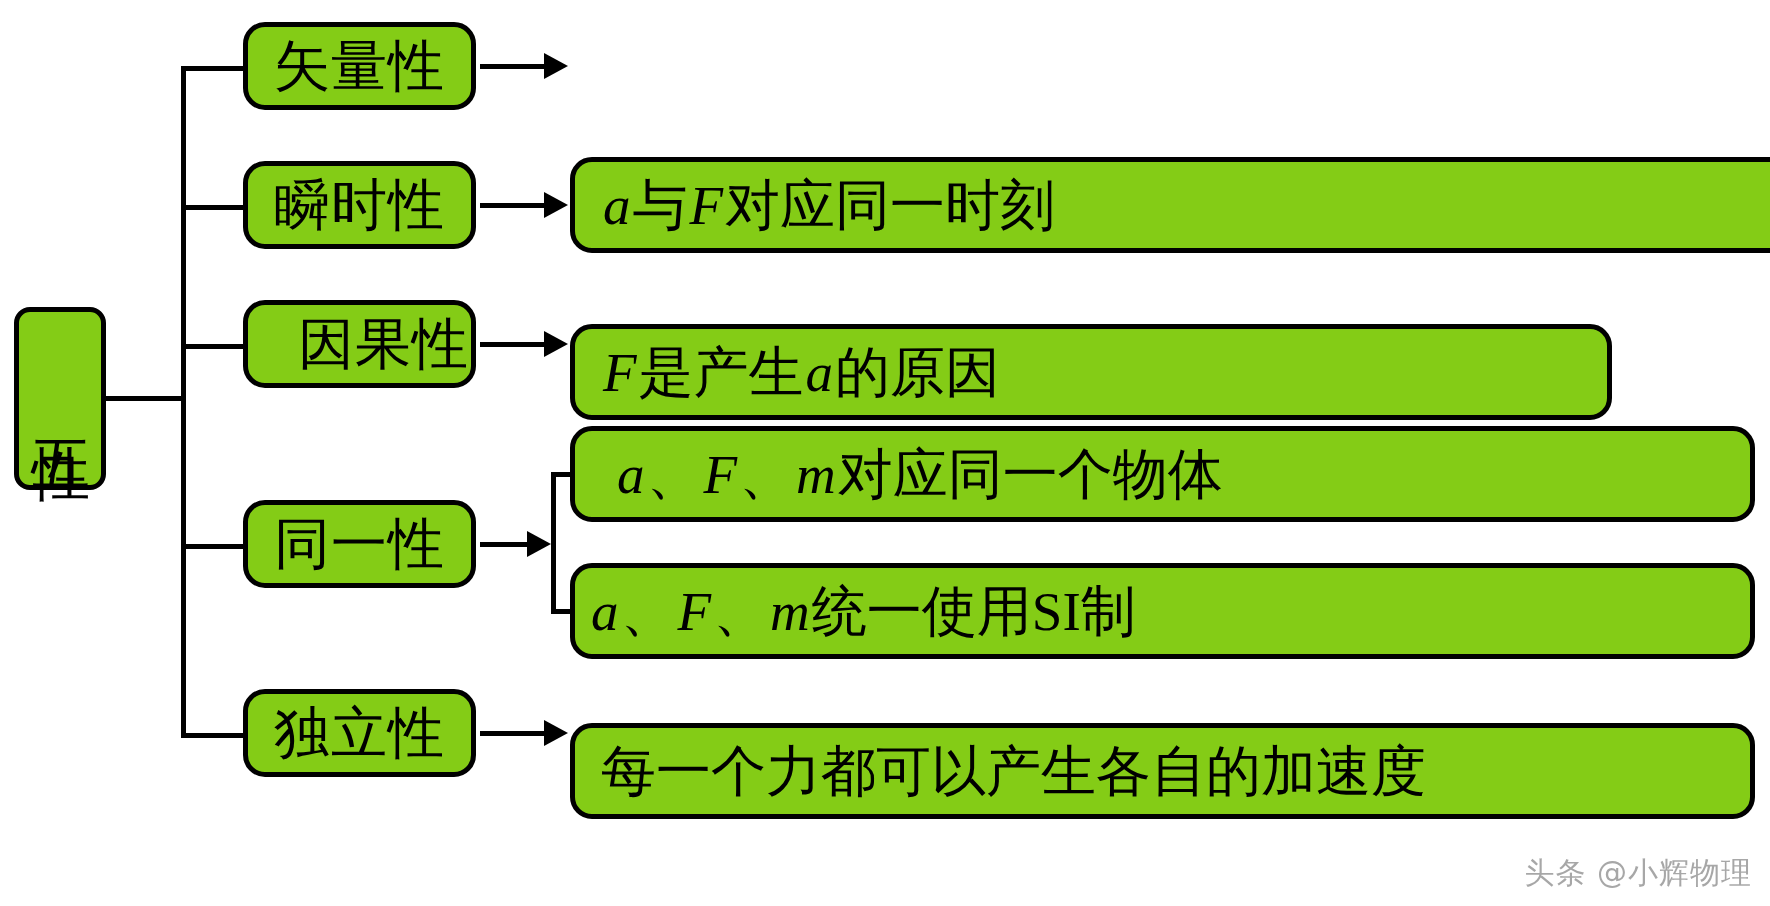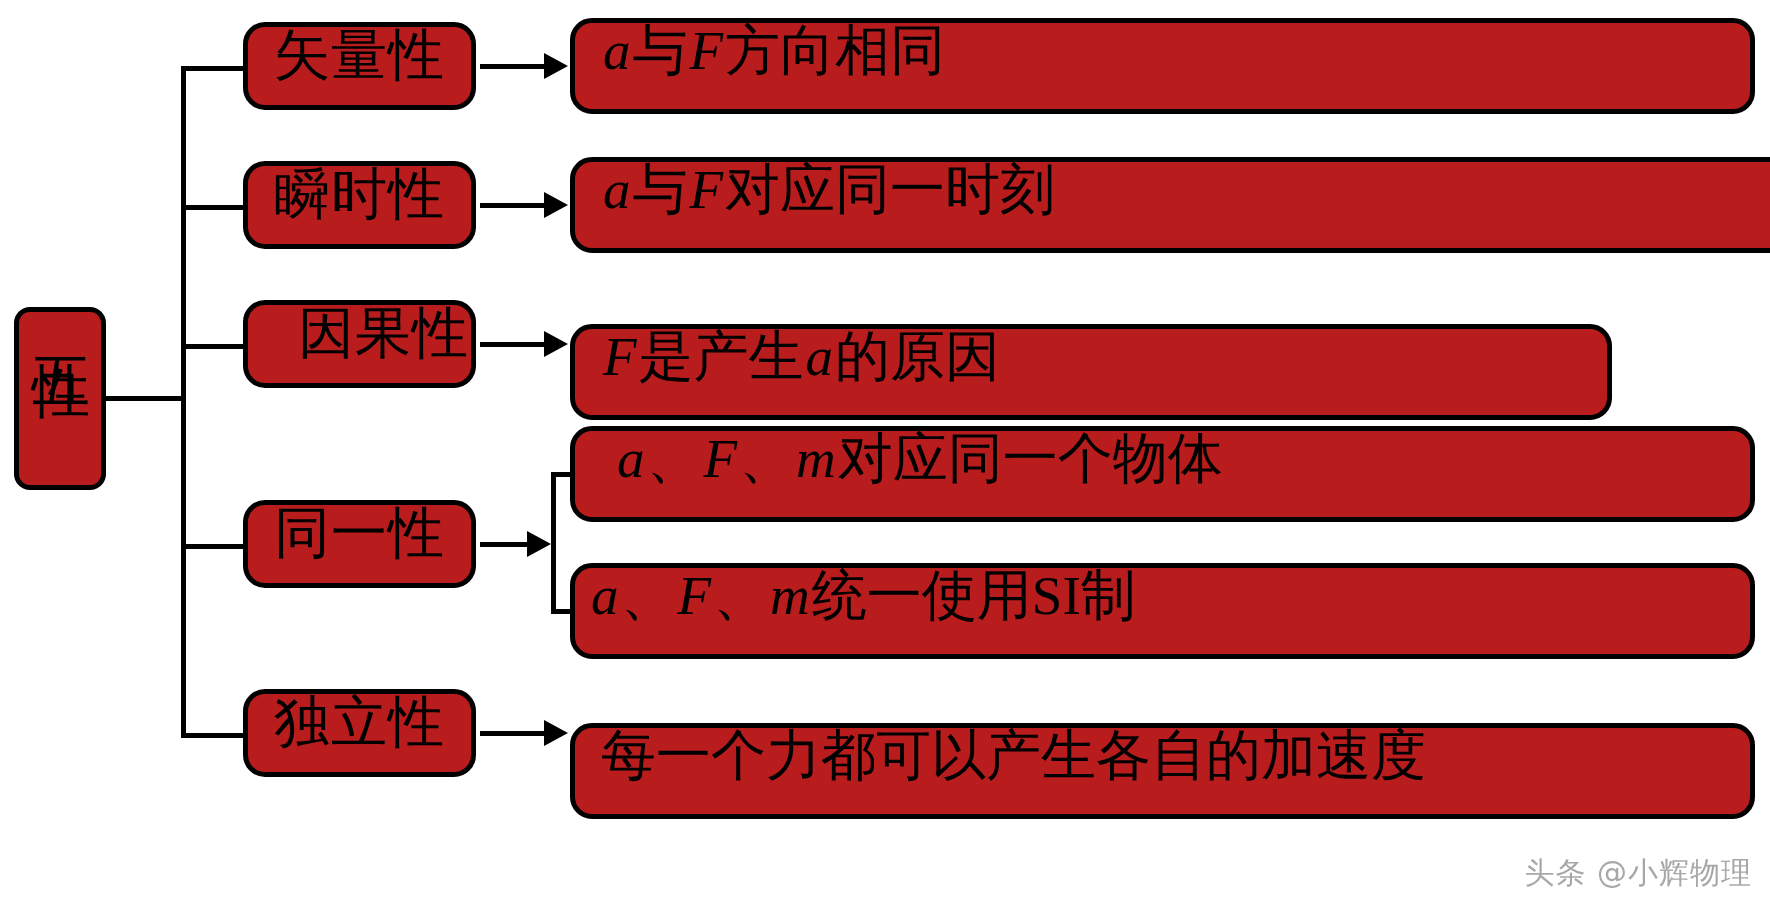--- a/index.html
+++ b/index.html
@@ -17,22 +17,23 @@
     height: 906px;
     background: #ffffff;
     overflow: hidden;
   }
   
   .node {
     position: absolute;
     box-sizing: border-box;
     border: 5px solid #000000;
     border-radius: 22px;
-    background: #b91c1c;
+    background: #84cc16;
     display: flex;
+    align-items: center;
     z-index: 3;
   }
   .node-label {
     white-space: nowrap;
     line-height: 1;
   }
   
   #root-node {
     left: 14px;
     top: 307px;
@@ -149,23 +150,20 @@
 
   <div class="line-h" style="left:480px; top:542px; width:50px;"></div>
   <div class="arrow-head" style="left:527px; top:531px;"></div>
   <div class="line-v" style="left:551px; top:472px; height:142px;"></div>
   <div class="line-h" style="left:551px; top:472px; width:24px;"></div>
   <div class="line-h" style="left:551px; top:609px; width:24px;"></div>
 
   <div class="line-h" style="left:480px; top:731px; width:66px;"></div>
   <div class="arrow-head" style="left:544px; top:720px;"></div>
 
-  <div class="node content" id="content-1" style="top:18px; width:1185px;">
-    <span class="node-label"><i>a</i><span>与</span><i>F</i><span>方向相同</span></span>
-  </div>
 
   <div class="node content" id="content-2" style="top:157px; width:1275px;">
     <span class="node-label"><i>a</i><span>与</span><i>F</i><span>对应同一时刻</span></span>
   </div>
 
   <div class="node content" id="content-3" style="top:296px; width:1042px;margin-top:28px;">
     <span class="node-label"><i>F</i><span>是产生</span><i>a</i><span>的原因</span></span>
   </div>
 
   <div class="node content" id="content-4" style="top:426px; width:1185px;padding-left:40px;">

